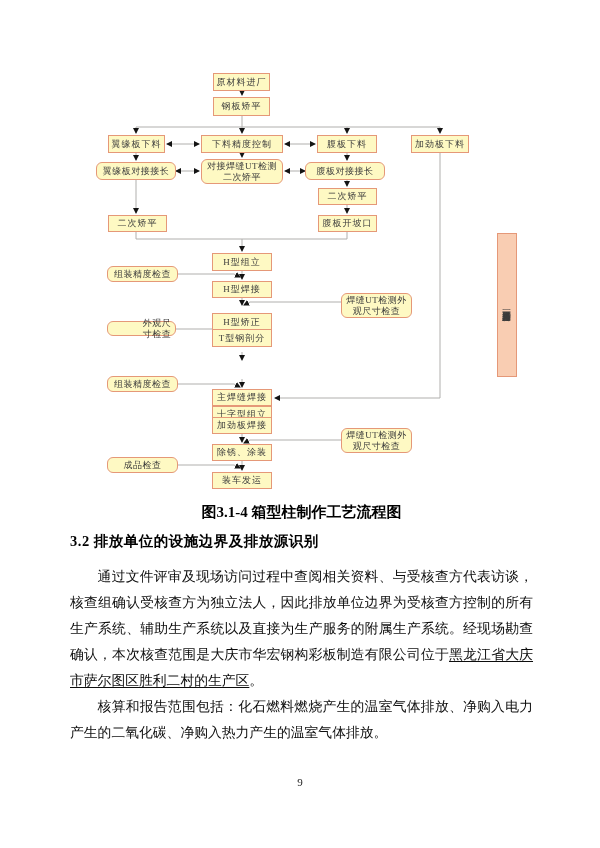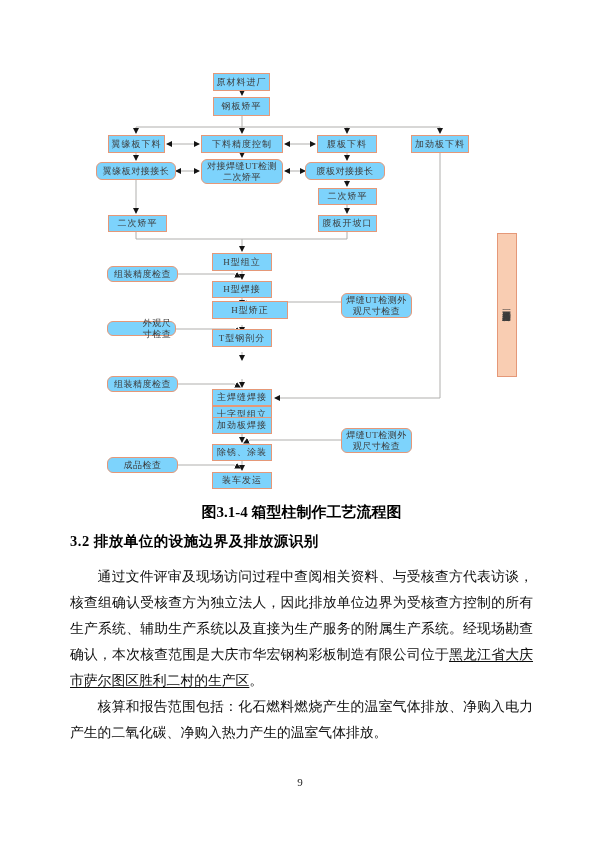--- a/index.html
+++ b/index.html
@@ -9,21 +9,21 @@
     position: relative;
     font-family: "Liberation Serif", serif;
     color: #111;
     overflow: hidden;
   }
   
   .chart-area { position: absolute; left: 0; top: 0; width: 600px; height: 500px; }
   .chart-svg { position: absolute; left: 0; top: 0; }
   .fbox {
     position: absolute;
-    background: #7dd3fc;
+    background: #fef9c3;
     border: 1px solid #E59878;
     color: #3B3B3B;
     font-size: 9px;
     line-height: 1.22;
     letter-spacing: 1px;
     display: flex; align-items: center; justify-content: center;
     text-align: center;
     font-family: "Liberation Serif", serif;
     padding: 0 2px;
   }
@@ -149,21 +149,21 @@
   <div class="fbox small" style="left:305px; top:162px; width:80px; height:18px;">腹板对接接长</div>
 
   <div class="fbox" style="left:318px; top:188px; width:59px; height:17px;">二次矫平</div>
   <div class="fbox" style="left:108px; top:215px; width:59px; height:17px;">二次矫平</div>
   <div class="fbox" style="left:318px; top:215px; width:59px; height:17px;">腹板开坡口</div>
 
   <div class="fbox" style="left:212px; top:253px; width:60px; height:18px;">H型组立</div>
   <div class="fbox small" style="left:107px; top:266px; width:71px; height:16px;">组装精度检查</div>
   <div class="fbox" style="left:212px; top:281px; width:60px; height:17px;">H型焊接</div>
   <div class="fbox small" style="left:341px; top:293px; width:71px; height:25px;">焊缝UT检测外观尺寸检查</div>
-  <div class="fbox" style="left:212px; top:301px; width:76px; height:18px;">H型矫正</div>
+  <div class="fbox" style="left:212px; top:313px; width:60px; height:18px;">H型矫正</div>
   <div class="fbox small" style="left:107px; top:321px; width:69px; height:15px;padding-left:33px;">外观尺寸检查</div>
   <div class="fbox" style="left:212px; top:329px; width:60px; height:18px;">T型钢剖分</div>
 
   <div class="fbox" style="left:212px; top:362px; width:60px; height:17px;margin-top:44px;">十字型组立</div>
   <div class="fbox small" style="left:107px; top:376px; width:71px; height:16px;">组装精度检查</div>
   <div class="fbox" style="left:212px; top:389px; width:60px; height:17px;">主焊缝焊接</div>
   <div class="fbox" style="left:212px; top:417px; width:60px; height:17px;">加劲板焊接</div>
   <div class="fbox small" style="left:341px; top:428px; width:71px; height:25px;">焊缝UT检测外观尺寸检查</div>
   <div class="fbox" style="left:212px; top:444px; width:60px; height:17px;">除锈、涂装</div>
   <div class="fbox small" style="left:107px; top:457px; width:71px; height:16px;">成品检查</div>

